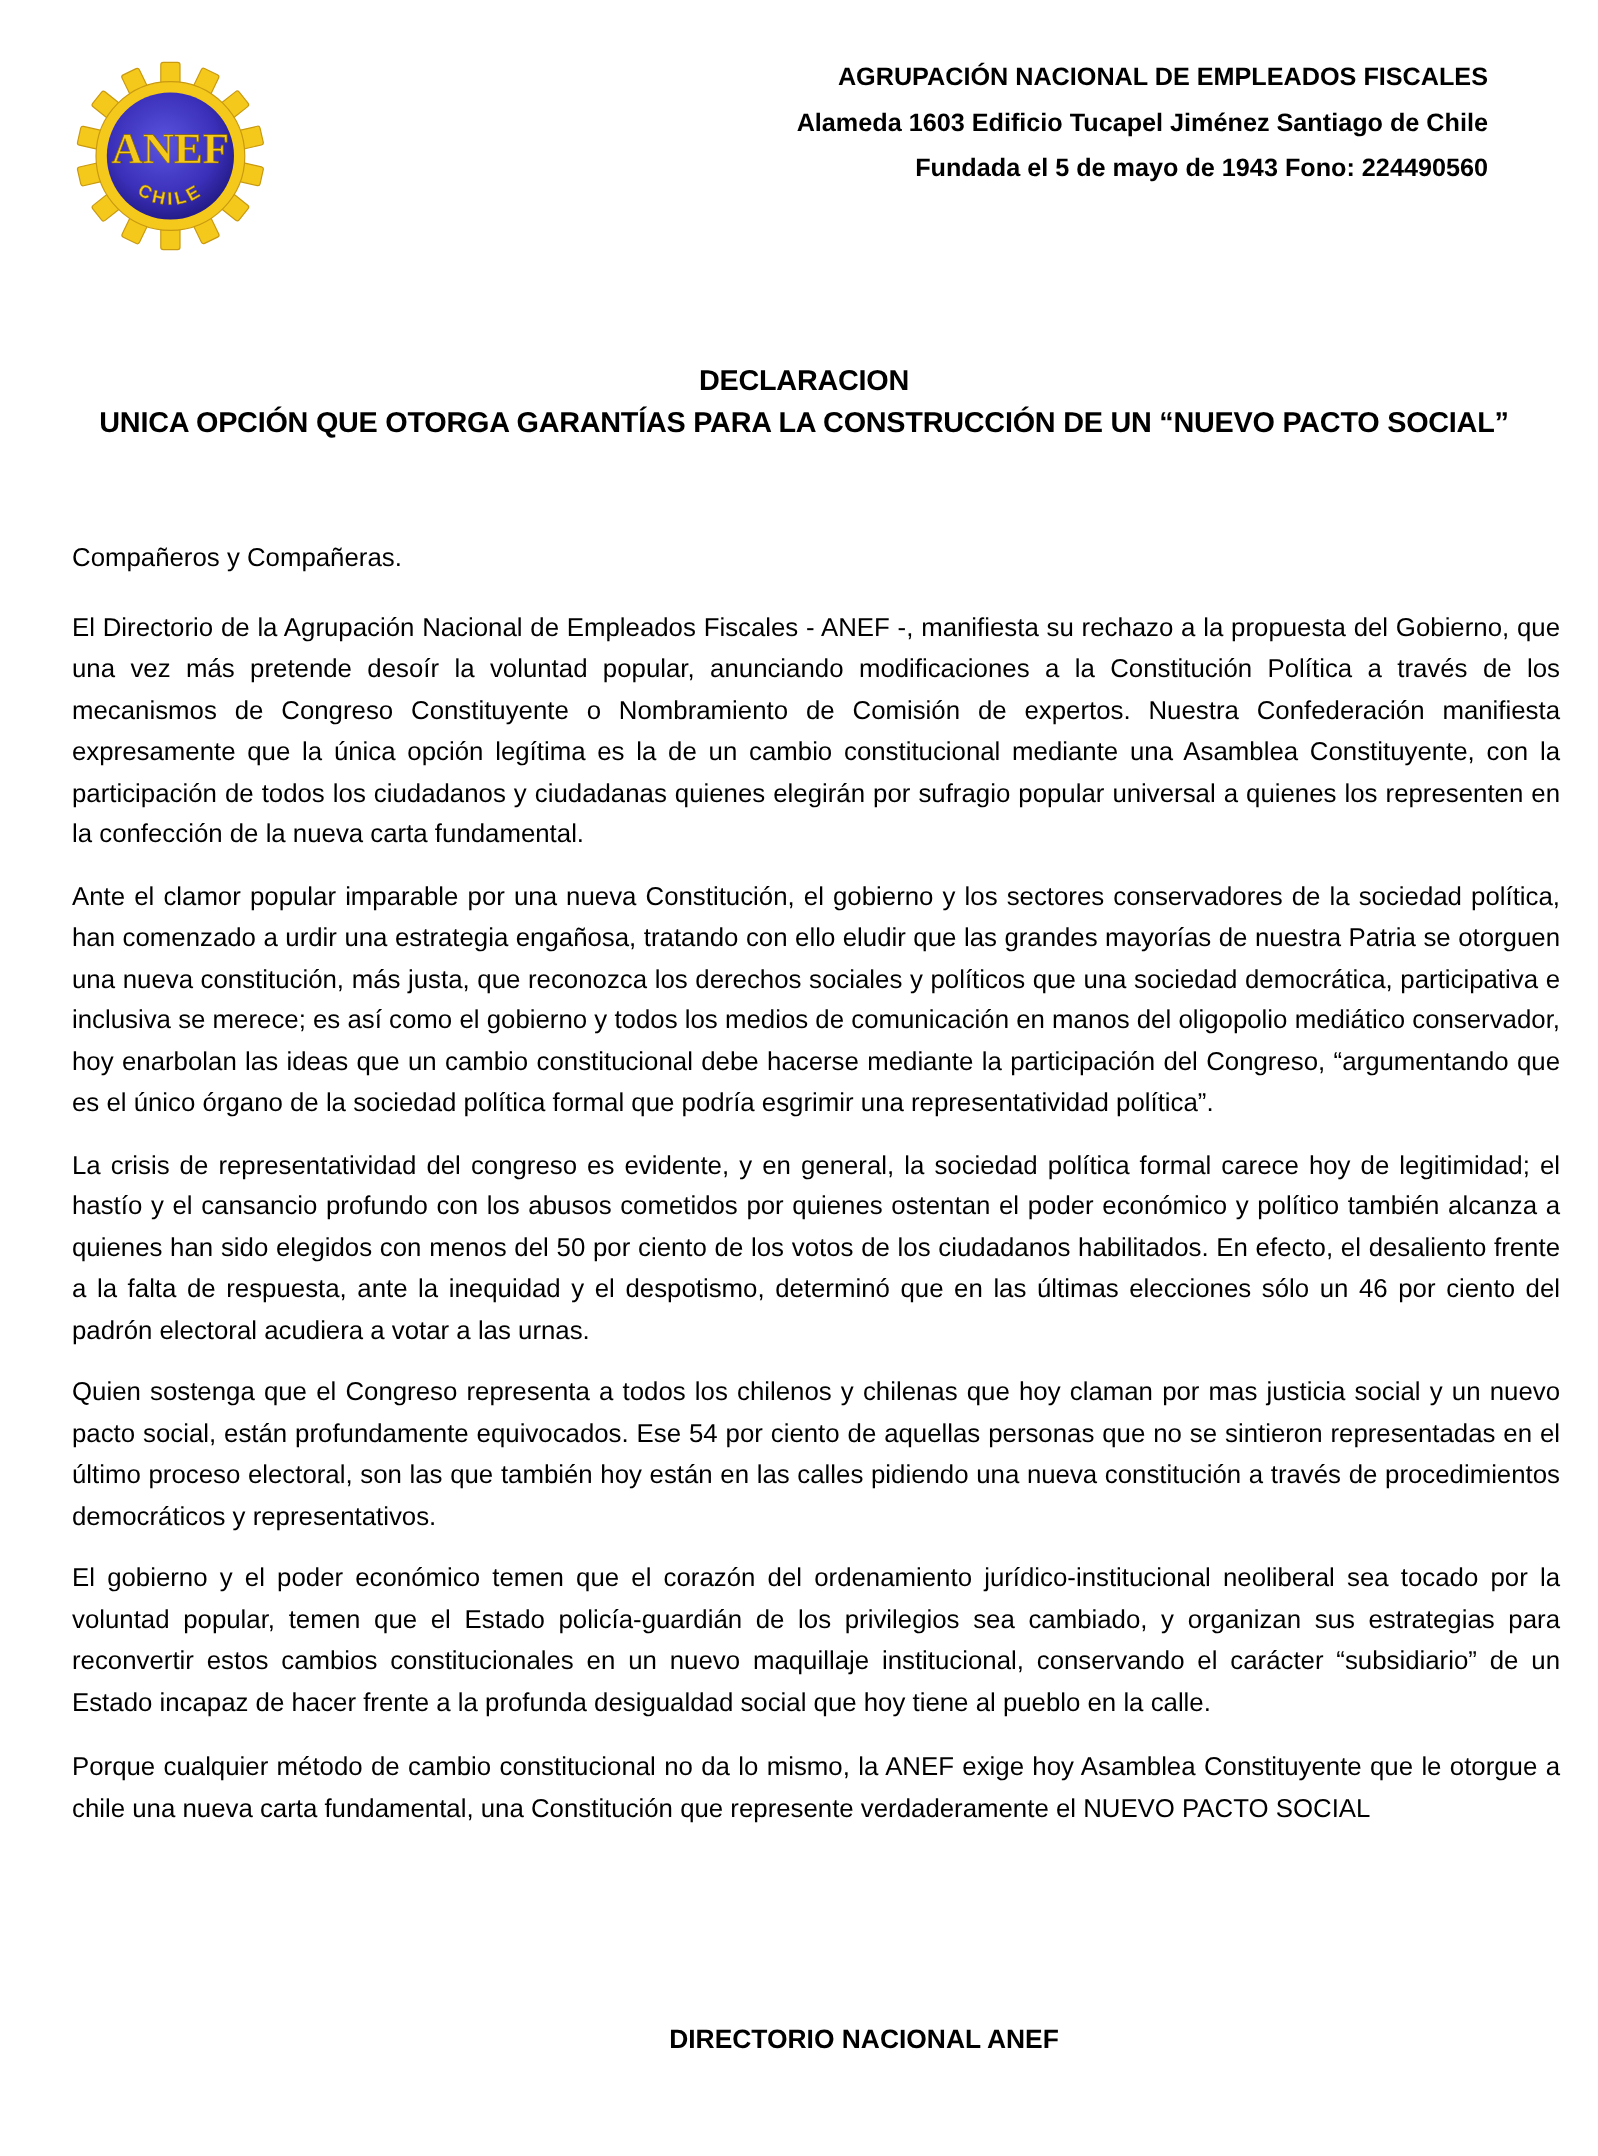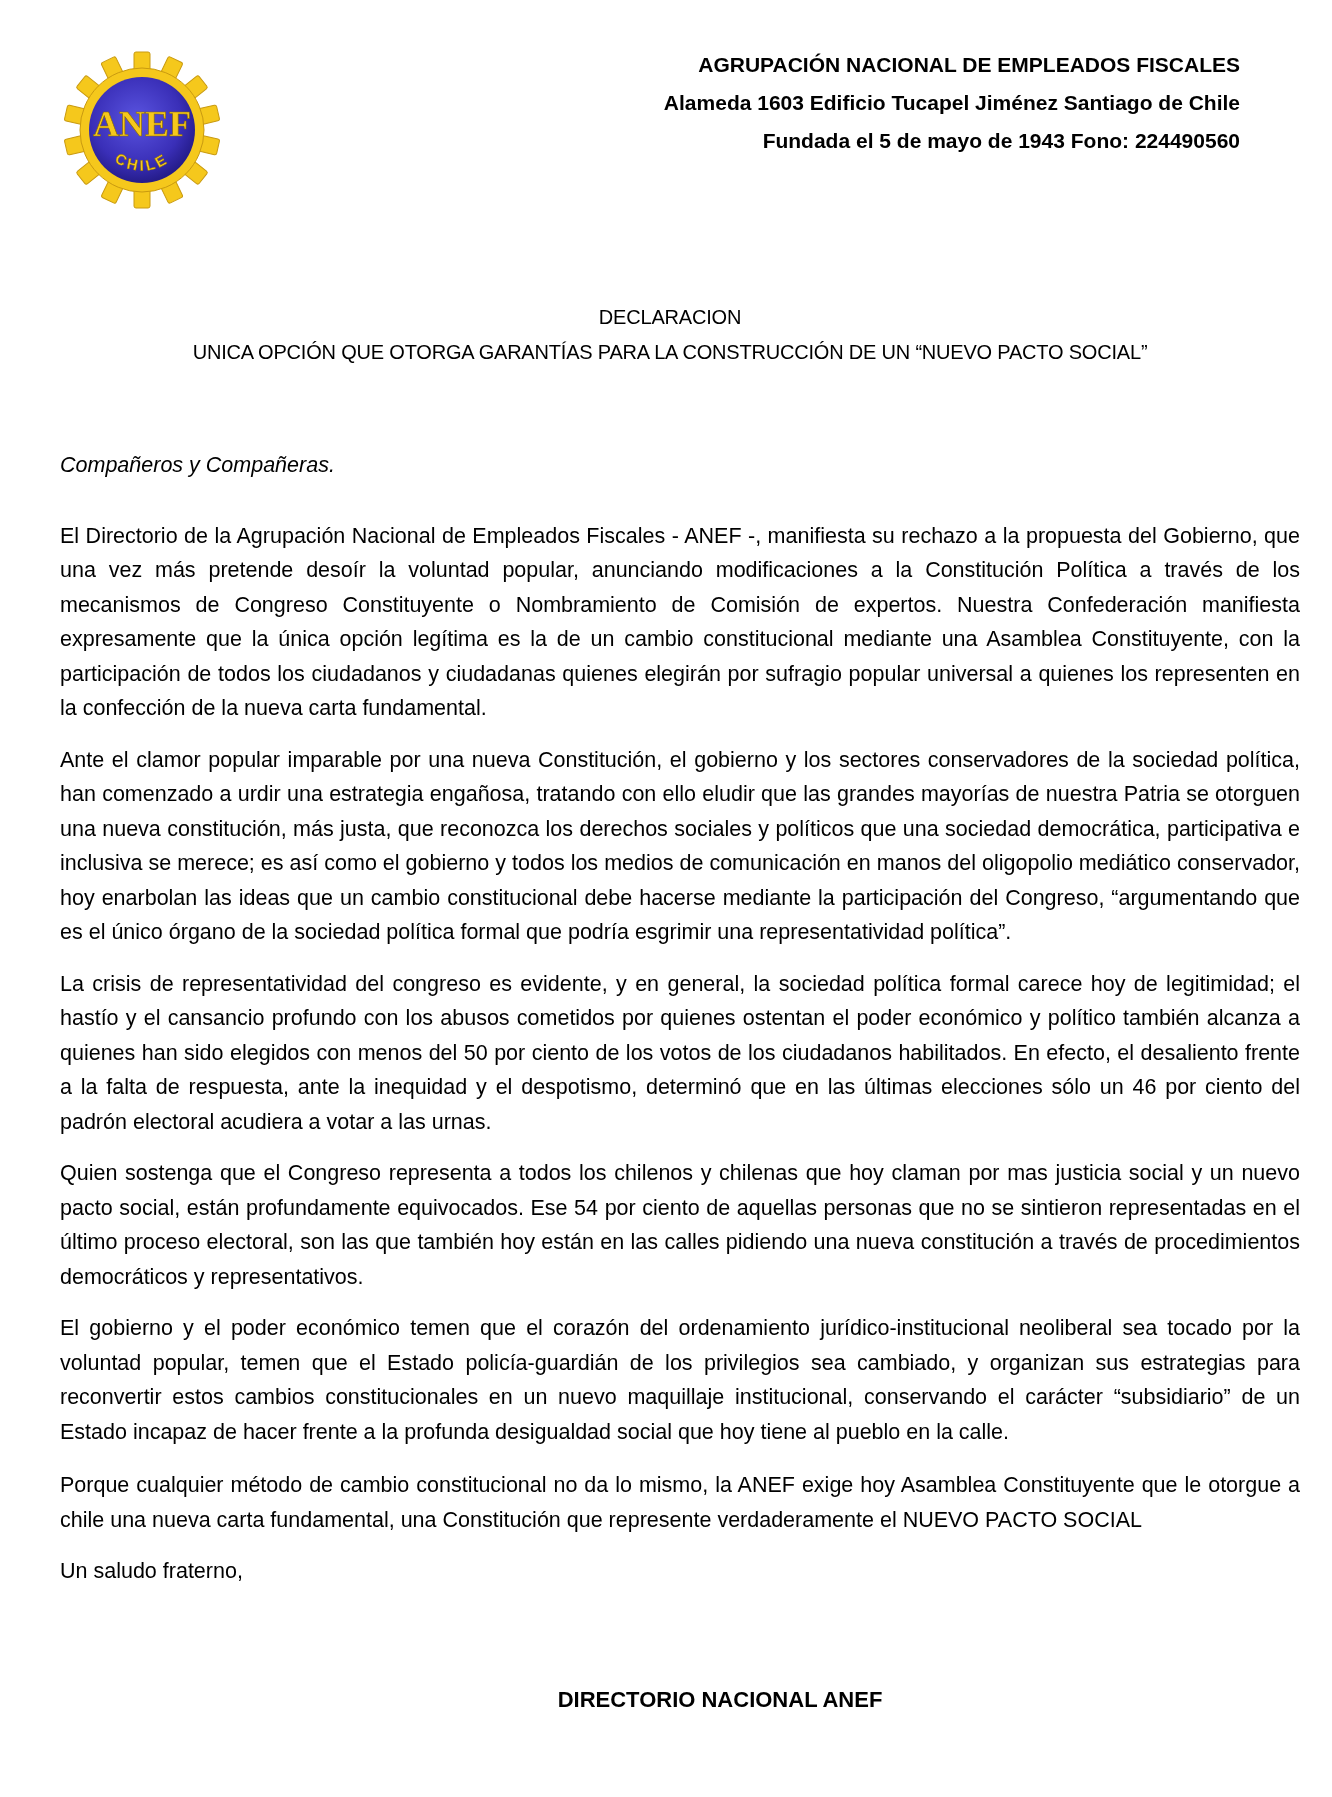--- a/index.html
+++ b/index.html
@@ -28,39 +28,39 @@
       font-size: 21px;
       line-height: 38px;
     }
     .header div { white-space: nowrap; }
     .title-block {
       position: absolute;
       left: 40px;
       width: 1260px;
       top: 300px;
       text-align: center;
-      font-weight: normal;
-      font-size: 20px;
+      font-weight: bold;
+      font-size: 24px;
       line-height: 35px;
       letter-spacing: -0.2px;
     }
     .title-block div { white-space: nowrap; }
     .body {
       position: absolute;
       left: 60px;
       width: 1240px;
       top: 448px;
       font-size: 21.5px;
       line-height: 34.5px;
     }
     .body p {
       margin: 0 0 17px 0;
       text-align: justify;
     }
-    .body p.greet { margin-bottom: 36px; font-style: italic; }
+    .body p.greet { margin-bottom: 23px; }
     .body p.bold { font-weight: normal; margin-top: 19px; }
     .sign {
       position: absolute;
       left: 40px;
       width: 1280px;
       top: 1687px;
       text-align: center;
       font-weight: bold;
       font-size: 22px;
     }
@@ -118,18 +118,17 @@
 </div>
 
 <div class="body">
   <p class="greet">Compañeros y Compañeras.</p>
   <p>El Directorio de la Agrupación Nacional de Empleados Fiscales - ANEF -, manifiesta su rechazo a la propuesta del Gobierno, que una vez más pretende  desoír la voluntad popular, anunciando modificaciones a la Constitución Política a través de los mecanismos de Congreso Constituyente o Nombramiento de Comisión de expertos. Nuestra Confederación manifiesta expresamente que la única opción legítima es la de un cambio constitucional mediante una Asamblea Constituyente, con la participación de todos los ciudadanos y ciudadanas quienes elegirán por sufragio popular universal a quienes los representen en la confección de la nueva carta fundamental.</p>
   <p>Ante el clamor popular imparable por una nueva Constitución, el gobierno y los sectores conservadores de la sociedad política, han comenzado a urdir una estrategia engañosa,  tratando con ello eludir que las grandes mayorías de nuestra Patria se otorguen una nueva constitución, más justa, que reconozca los derechos sociales y políticos que una sociedad democrática, participativa e inclusiva se merece; es así como el gobierno y todos los medios de comunicación en manos del oligopolio mediático conservador, hoy enarbolan las ideas que un cambio constitucional debe hacerse mediante la participación del Congreso, “argumentando que es el único órgano de la sociedad política formal que podría esgrimir una representatividad política”.</p>
   <p>La crisis de representatividad del congreso es evidente, y en general, la sociedad política formal carece hoy de legitimidad; el hastío y el cansancio profundo con los abusos cometidos por quienes ostentan el poder económico y político también alcanza a quienes han sido elegidos con menos del 50 por ciento de los votos de los ciudadanos habilitados.  En efecto, el desaliento frente a la falta de respuesta, ante la inequidad y el despotismo, determinó que en las últimas elecciones sólo un 46 por ciento del padrón electoral acudiera a votar a las urnas.</p>
   <p>Quien sostenga que el Congreso representa a todos los chilenos y chilenas que hoy claman por mas justicia social y un nuevo pacto social, están profundamente equivocados. Ese 54 por ciento de aquellas personas que no se sintieron representadas en el último proceso electoral, son las que también hoy están en las calles pidiendo una nueva constitución a través de procedimientos democráticos y representativos.</p>
   <p>El gobierno y el poder económico temen que el corazón del ordenamiento jurídico-institucional neoliberal sea tocado por la voluntad popular, temen que el Estado policía-guardián de los privilegios sea cambiado, y organizan sus estrategias para reconvertir estos cambios constitucionales en un nuevo maquillaje institucional, conservando el carácter “subsidiario” de un Estado incapaz de hacer frente a la profunda desigualdad social que hoy tiene al pueblo en la calle.</p>
   <p class="bold">Porque cualquier método de cambio constitucional no da lo mismo, la ANEF exige hoy Asamblea Constituyente que le otorgue a chile una nueva carta fundamental, una Constitución que represente verdaderamente el NUEVO PACTO SOCIAL</p>
-  <p>Un saludo fraterno,</p>
 </div>
 
 <div class="sign">
   <span>DIRECTORIO NACIONAL ANEF</span>
 </div>
 
 </body></html>

